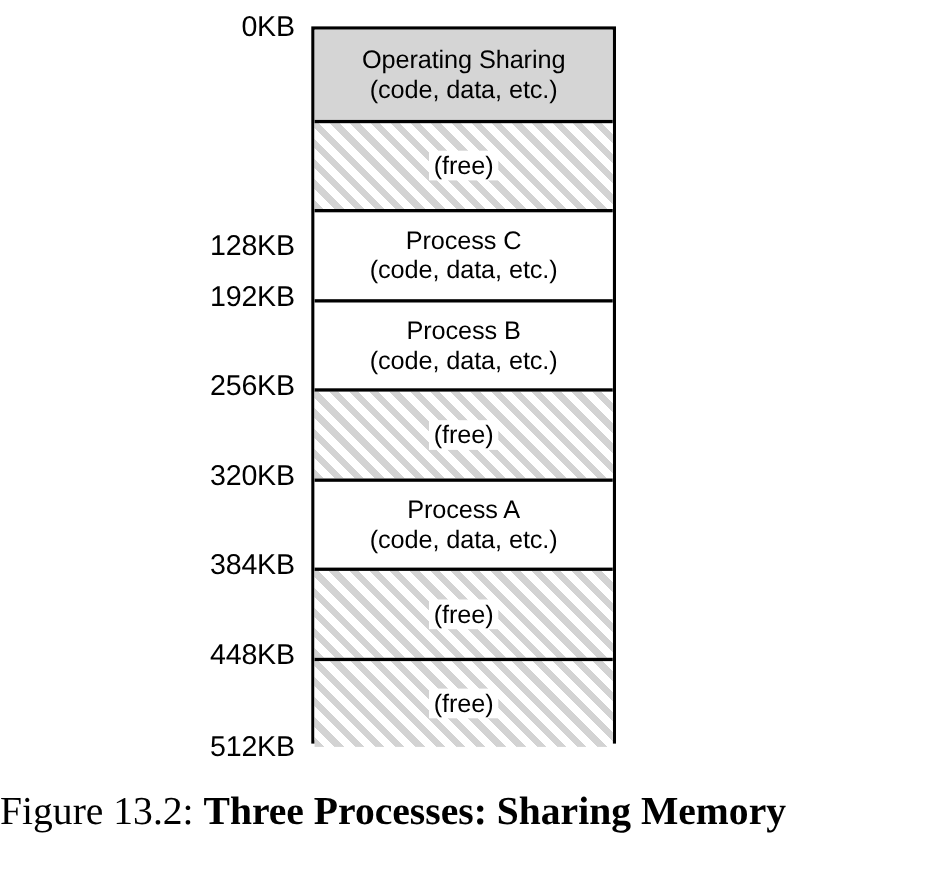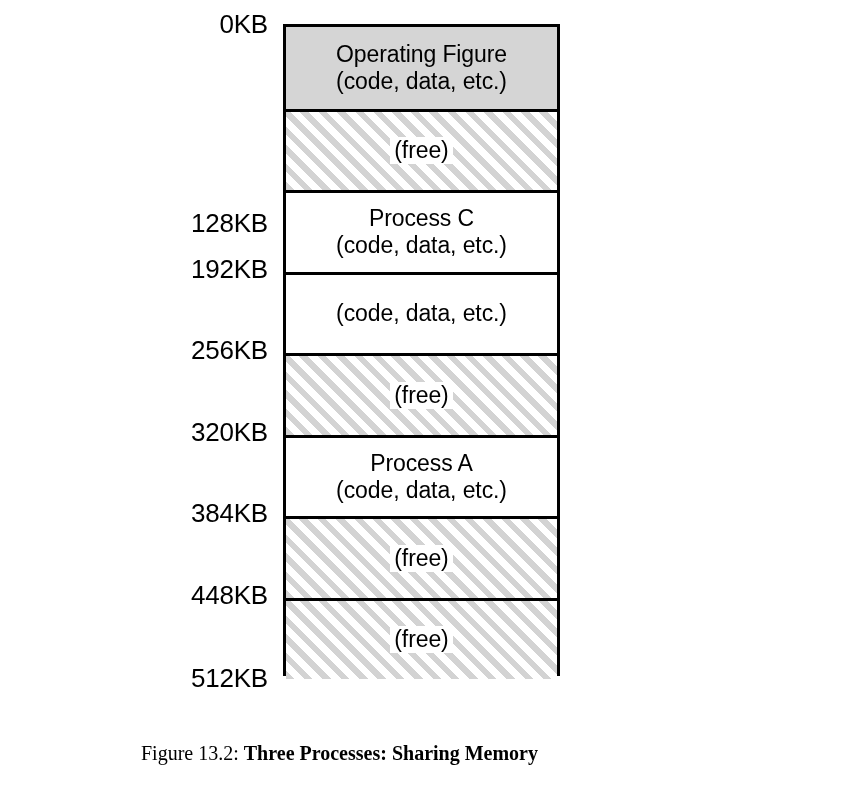--- a/index.html
+++ b/index.html
@@ -109,25 +109,25 @@
     padding: 0 4px;
   }
   .row-text .line {
     display: block;
   }
 
   
   #caption {
     position: absolute;
     left: 0;
-    top: 736px;
+    top: 720px;
     width: 679px;
     text-align: center;
     font-family: "Liberation Serif", serif;
-    font-size: 20px;
+    font-size: 36px;
     line-height: 34px;
     color: #000000;
     white-space: nowrap;
   }
   #caption .cap-prefix { font-weight: 400; }
   #caption .cap-title  { font-weight: 700; }
 </style>
 </head>
 <body>
 
@@ -141,40 +141,41 @@
     <div class="addr-label" style="top: 419px;">320KB</div>
     <div class="addr-label" style="top: 500px;">384KB</div>
     <div class="addr-label" style="top: 582px;">448KB</div>
     <div class="addr-label" style="top: 665px; margin-left: 36px;">512KB</div>
   </div>
 
   <div id="memory-map">
 
     <div class="mem-row fill-solid">
       <div class="row-text">
-        <span class="line">Operating Figure</span>
+        <span class="line">Operating Sharing</span>
         <span class="line">(code, data, etc.)</span>
       </div>
     </div>
 
     <div class="mem-row fill-hatch">
       <div class="row-text">
         <span class="line">(free)</span>
       </div>
     </div>
 
     <div class="mem-row fill-plain">
       <div class="row-text">
         <span class="line">Process C</span>
         <span class="line">(code, data, etc.)</span>
       </div>
     </div>
 
     <div class="mem-row fill-plain">
       <div class="row-text">
+        <span class="line">Process B</span>
         <span class="line">(code, data, etc.)</span>
       </div>
     </div>
 
     <div class="mem-row fill-hatch">
       <div class="row-text">
         <span class="line">(free)</span>
       </div>
     </div>
 

